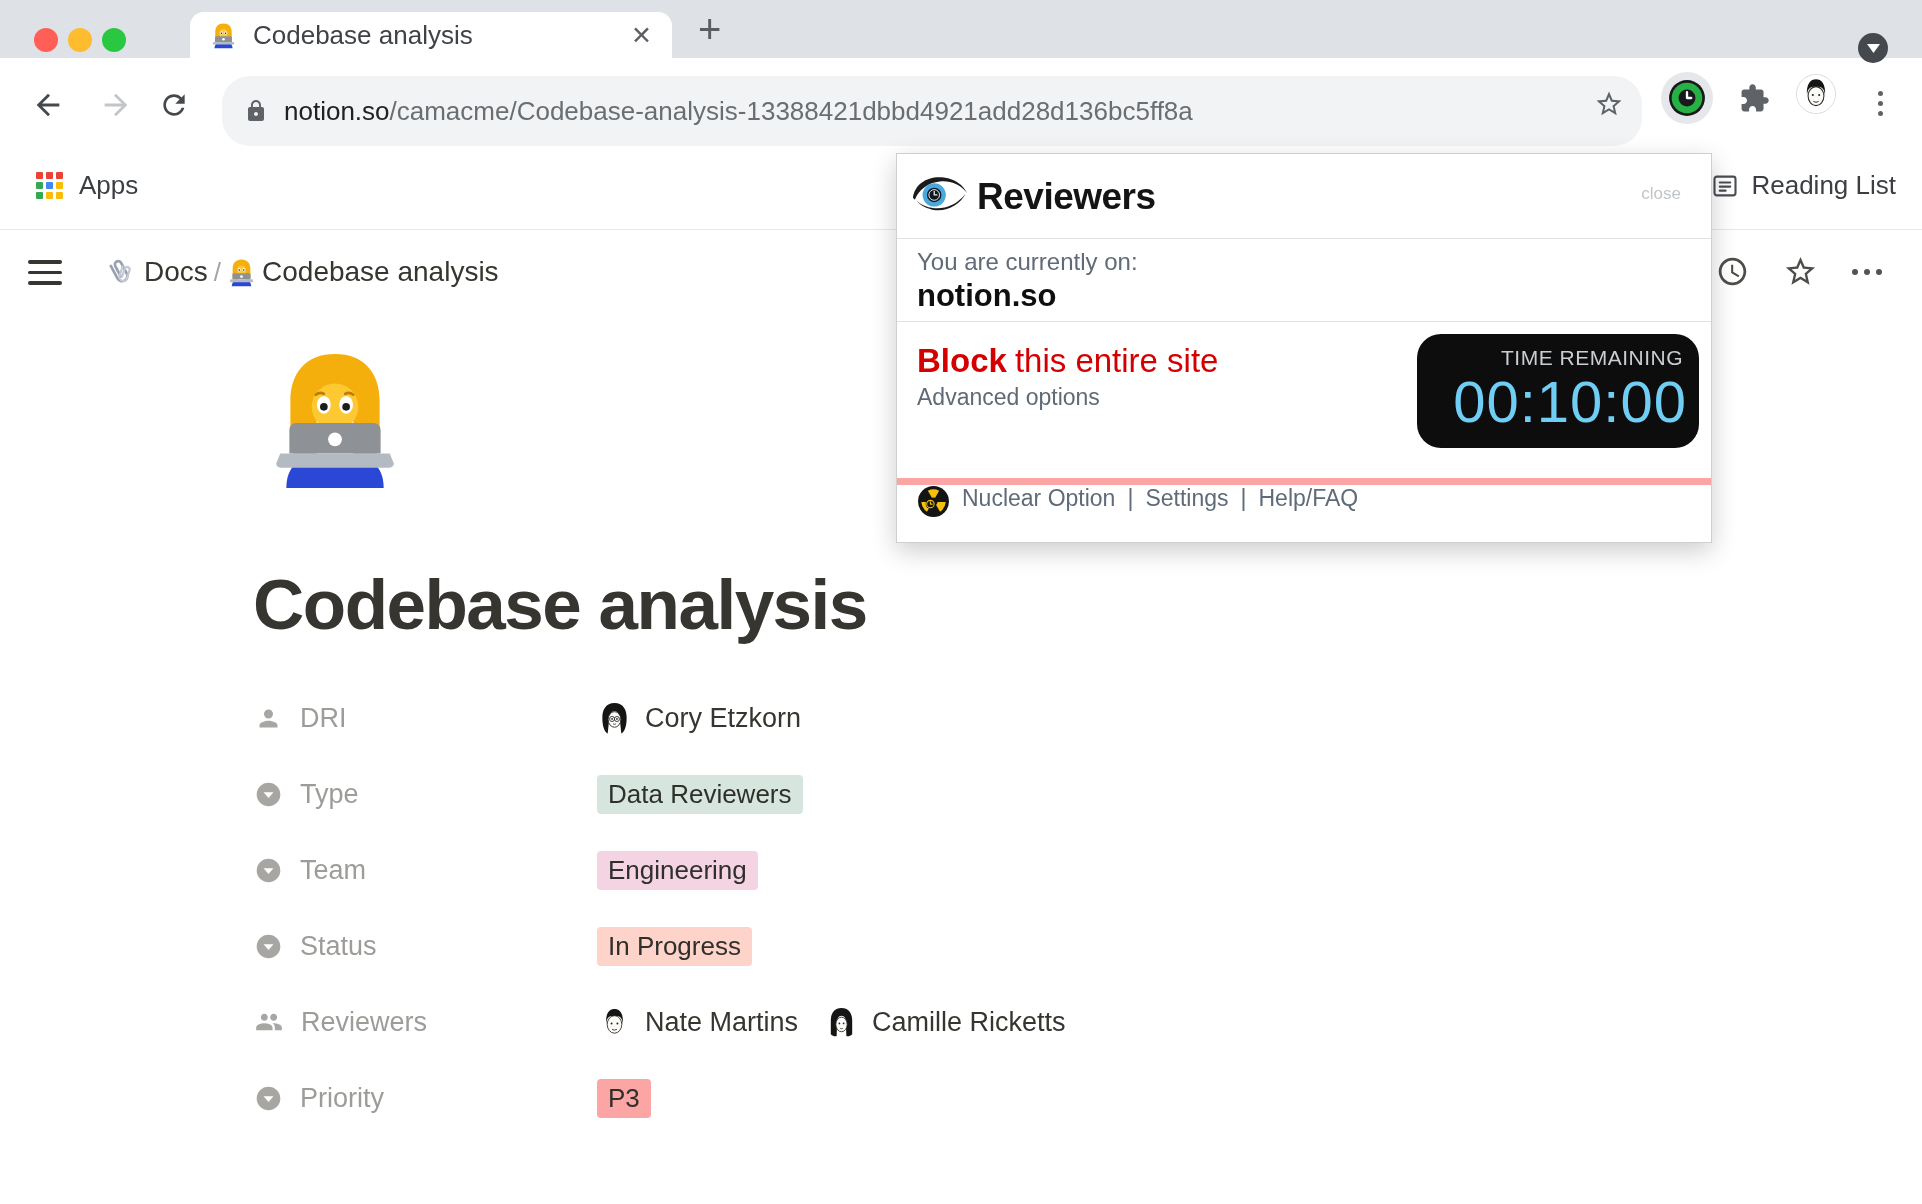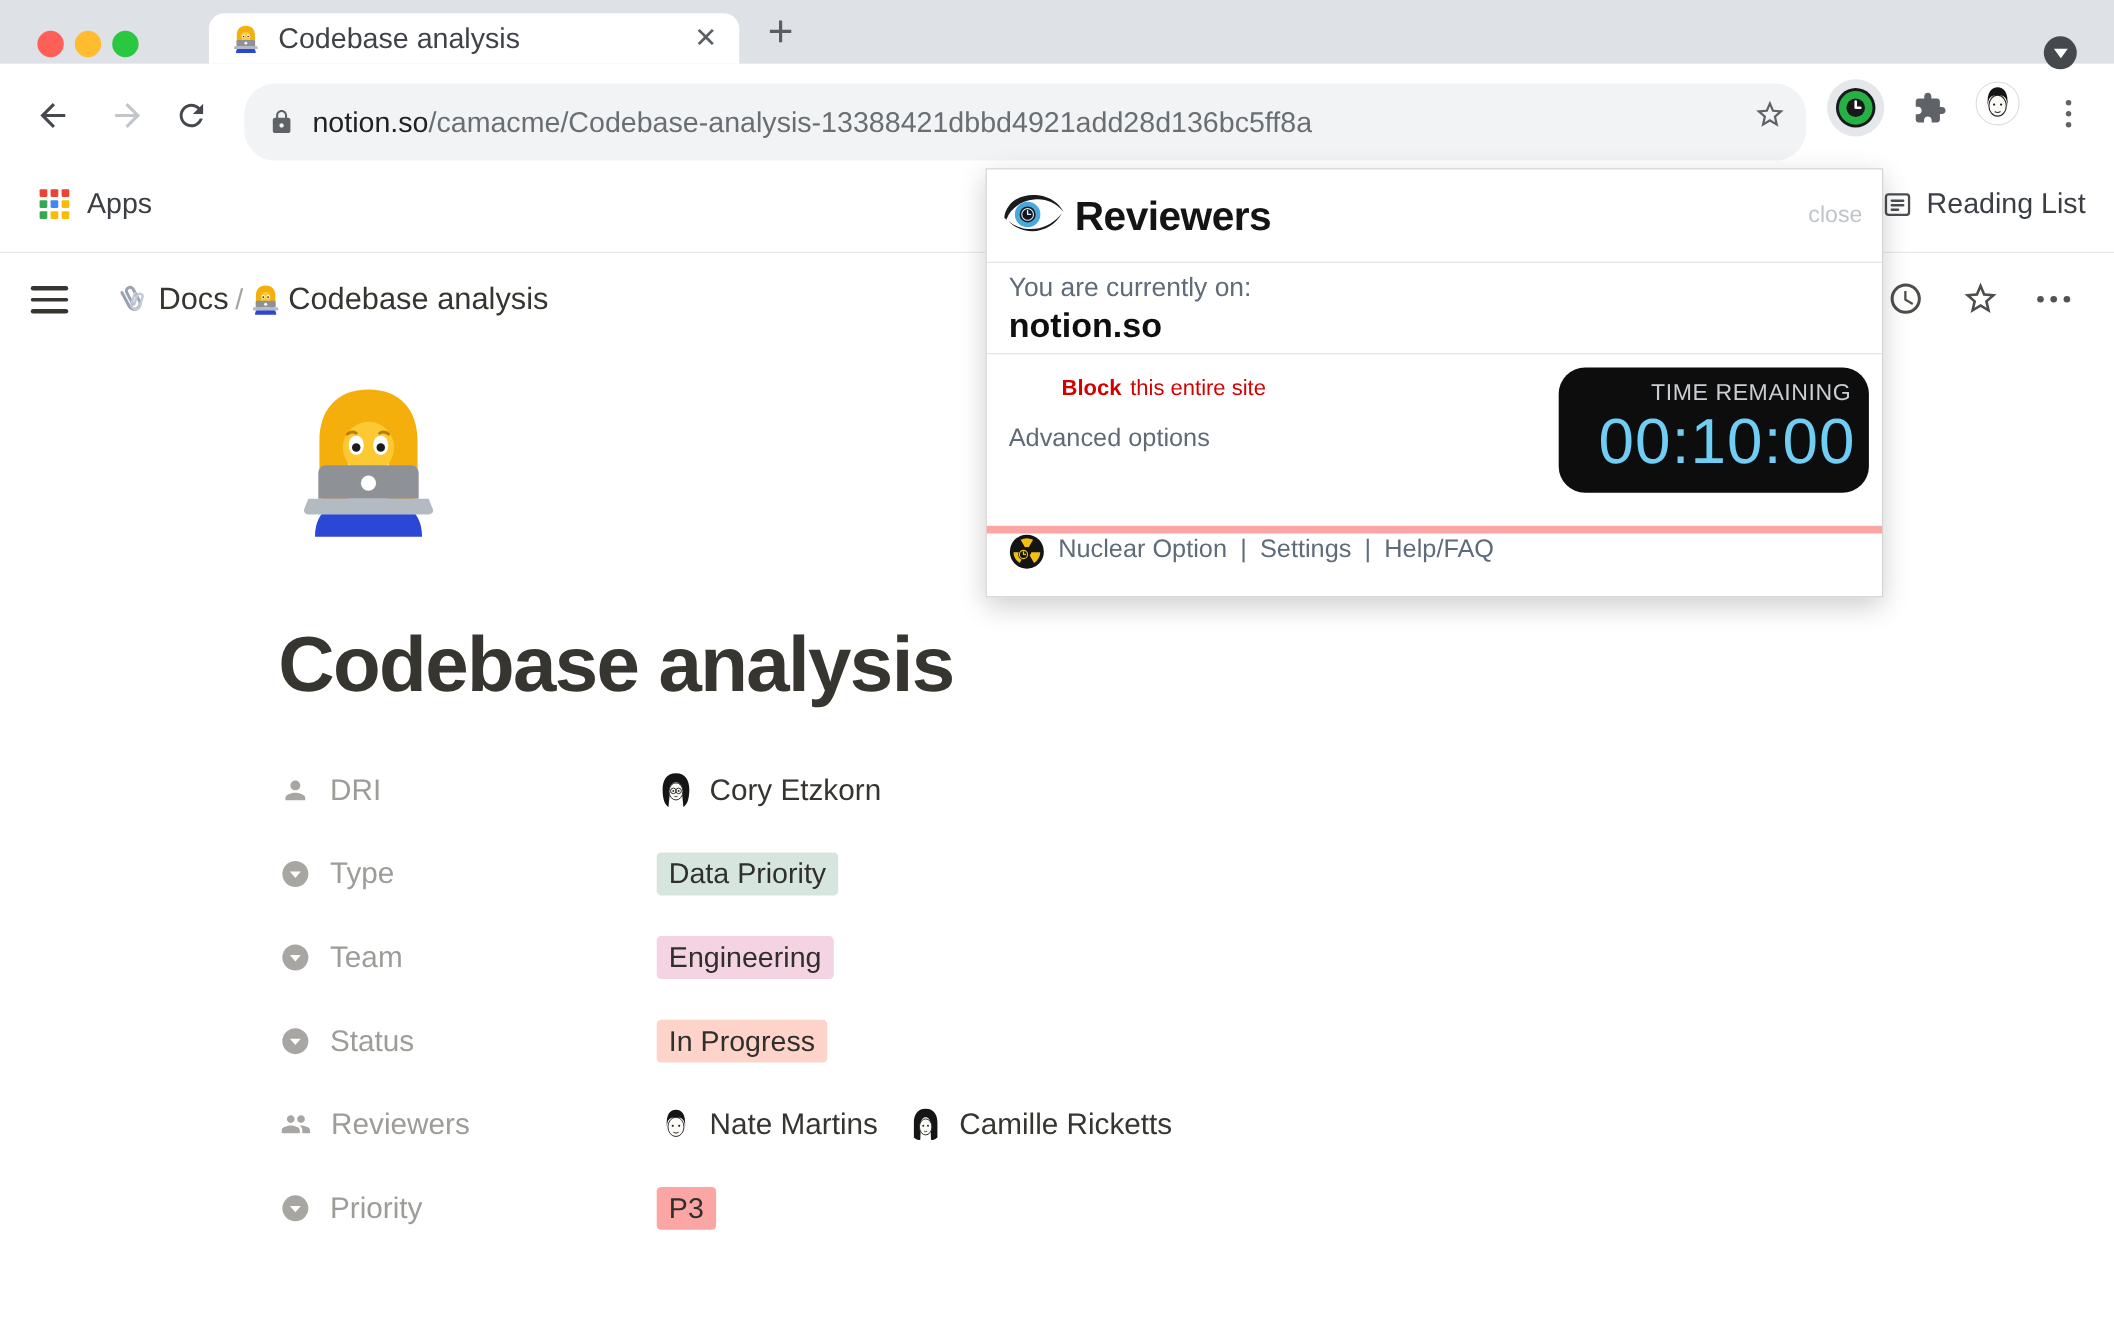--- a/index.html
+++ b/index.html
@@ -62,25 +62,25 @@
   .prop-label span { font-size:27px; color:#9e9c98; }
   .prop-value { display:flex; align-items:center; gap:26px; font-size:27px; color:#37352f; }
   .tag { font-size:26px; color:#2f2f2b; padding:4px 11px; border-radius:4px; white-space:nowrap; }
   .person { display:flex; align-items:center; gap:13px; }
 
   
   .popup { position:absolute; left:896px; top:153px; width:816px; height:390px; background:#fff;
            border:1px solid #cfcfcf; box-shadow:0 8px 24px rgba(0,0,0,.2); z-index:40; }
   .sf-eye { position:absolute; left:14px; top:18px; }
   .sf-brand { position:absolute; left:80px; top:22px; font-size:37px; font-weight:700; color:#141414; letter-spacing:-0.5px; }
-  .sf-close { position:absolute; right:18px; top:30px; font-size:21px; color:#c0c5c9; }
+  .sf-close { position:absolute; right:30px; top:30px; font-size:17px; color:#c0c5c9; }
   .sf-hr { position:absolute; left:0; width:100%; border-top:1px solid #e2e2e2; }
   .sf-currently { position:absolute; left:20px; top:94px; font-size:24px; color:#5f6b78; }
   .sf-site { position:absolute; left:20px; top:124px; font-size:31px; font-weight:700; color:#0f0f0f; }
-  .sf-block { position:absolute; left:20px; top:188px; font-size:20px;margin-left:48px; }
+  .sf-block { position:absolute; left:20px; top:188px; font-size:33px; }
   .sf-block .rest { margin-left:8px; }
   .sf-advanced { position:absolute; left:20px; top:230px; font-size:23px; color:#5f6a75; }
   .sf-timer { position:absolute; left:520px; top:180px; width:282px; height:114px; border-radius:24px; }
   .sf-timer-label { position:absolute; right:16px; top:12px; font-size:21px; color:#c9ced3; letter-spacing:0.5px; }
   .sf-timer-digits { position:absolute; right:12px; top:34px; font-size:58px; letter-spacing:1px; }
   .sf-footer { position:absolute; left:0; top:324px; width:100%; height:65px; border-top:7px solid #fca5a5;
                display:flex; align-items:flex-start; padding-left:20px; gap:12px; }
   .sf-footer a { font-size:23px; color:#5f6b78; text-decoration:none; }
   .sf-pipe { font-size:23px; color:#5f6b78; }
 </style>
@@ -285,21 +285,21 @@
 
       <div class="prop-row">
         <div class="prop-label">
           <svg width="27" height="27" viewBox="0 0 24 24">
               <circle cx="12" cy="12" r="10.5" fill="#a8a6a3"></circle>
               <path d="M7.6 10h8.8L12 15.2z" fill="#fff"></path>
             </svg>
           <span>Type</span>
         </div>
         <div class="prop-value">
-          <span class="tag" style="background-color: rgb(214, 230, 222);">Data Priority</span>
+          <span class="tag" style="background-color: rgb(214, 230, 222);">Data Reviewers</span>
         </div>
       </div>
 
       <div class="prop-row">
         <div class="prop-label">
           <svg width="27" height="27" viewBox="0 0 24 24">
               <circle cx="12" cy="12" r="10.5" fill="#a8a6a3"></circle>
               <path d="M7.6 10h8.8L12 15.2z" fill="#fff"></path>
             </svg>
           <span>Team</span>

